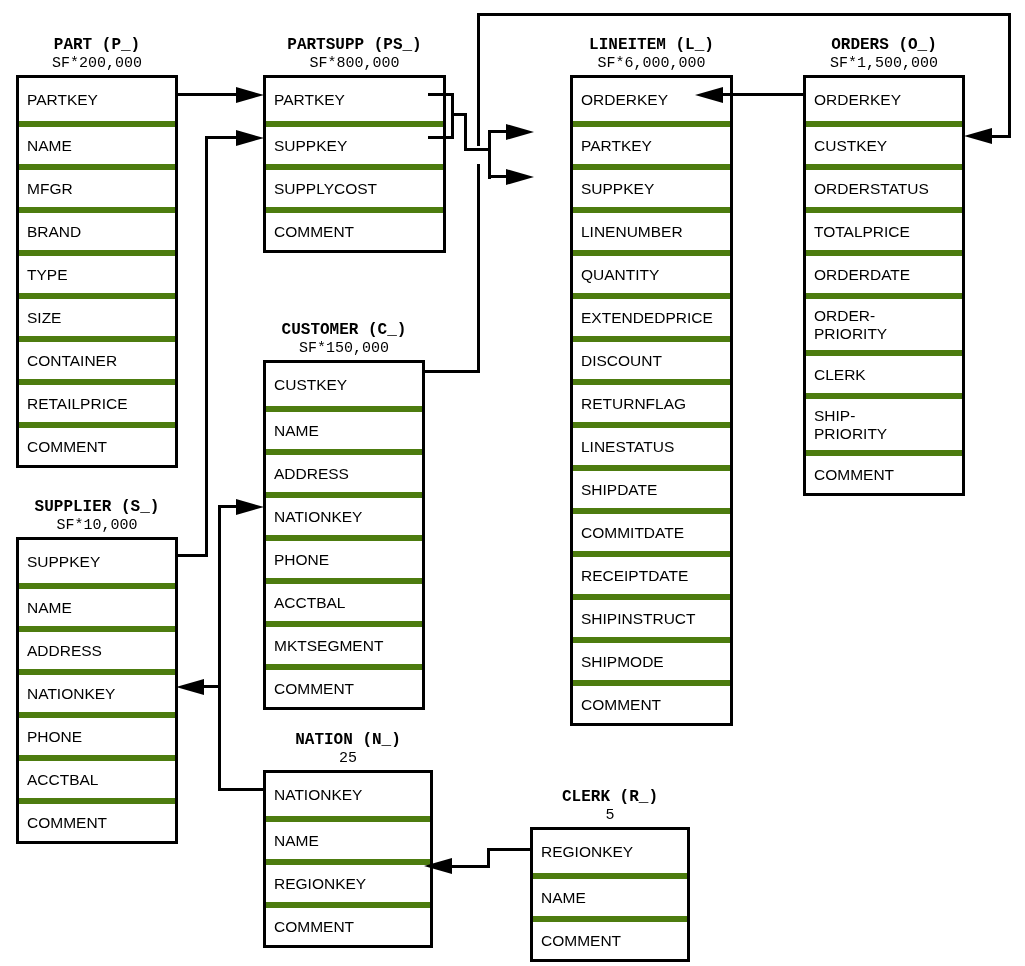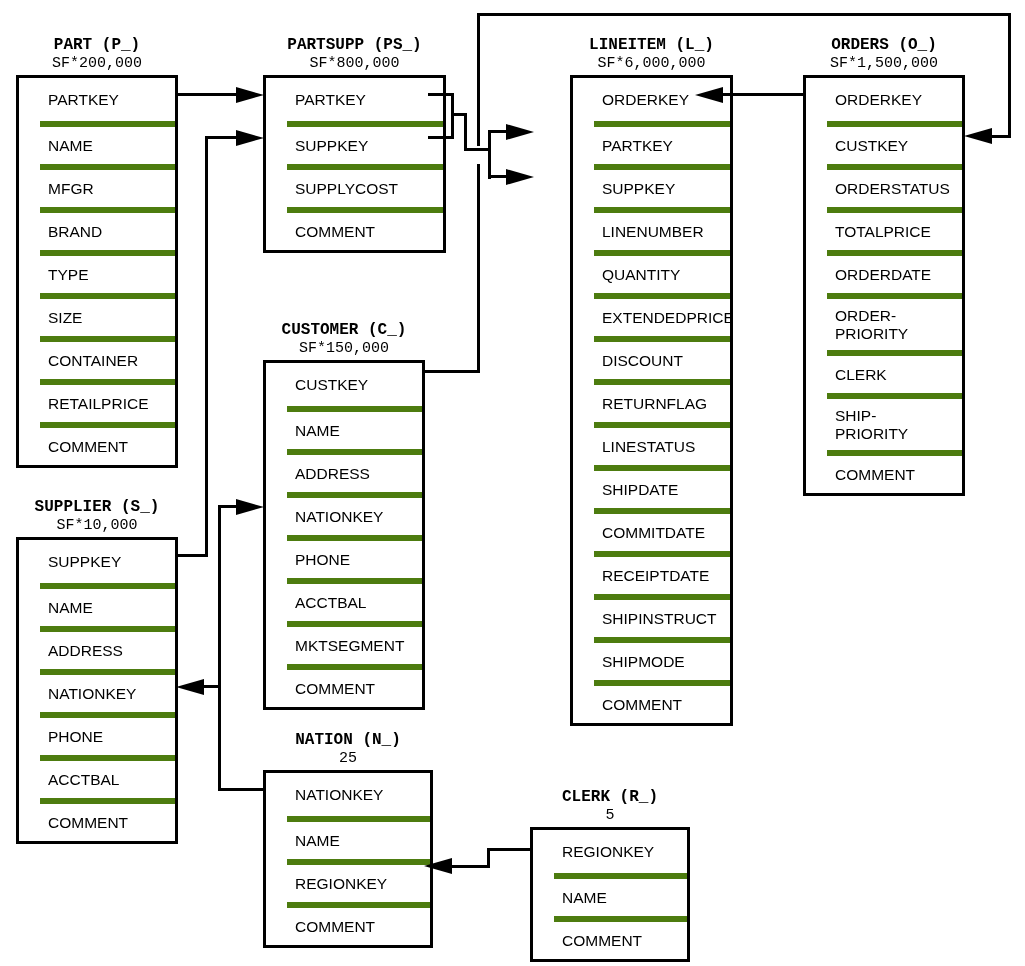--- a/index.html
+++ b/index.html
@@ -9,21 +9,21 @@
     background:#ffffff;
     font-family:"Liberation Sans","DejaVu Sans",sans-serif;
     color:#000;
     overflow:hidden;
   }
   
   .tbl{position:absolute;}
   .tbl .hdr{height:40px;text-align:center;font-family:Liberation Mono, monospace;}
   .tbl .hdr .ttl{font-weight:bold;font-size:16px;line-height:20px;white-space:nowrap;}
   .tbl .hdr .card{font-size:15px;line-height:18px;white-space:nowrap;}
-  .tbl .box{border:3px solid #000;background:#fff;padding-left:21px;}
+  .tbl .box{border:3px solid #000;background:#fff;}
   .tbl .row{
     height:43px;box-sizing:border-box;
     display:flex;align-items:center;
     padding-left:8px;padding-right:2px;
     font-size:15.5px;line-height:18px;
     white-space:pre-line;
     overflow:hidden;
   }
   .tbl .row + .row{border-top:6px solid #4d7c0f;}
   .tbl .row.tall{height:57px;}

